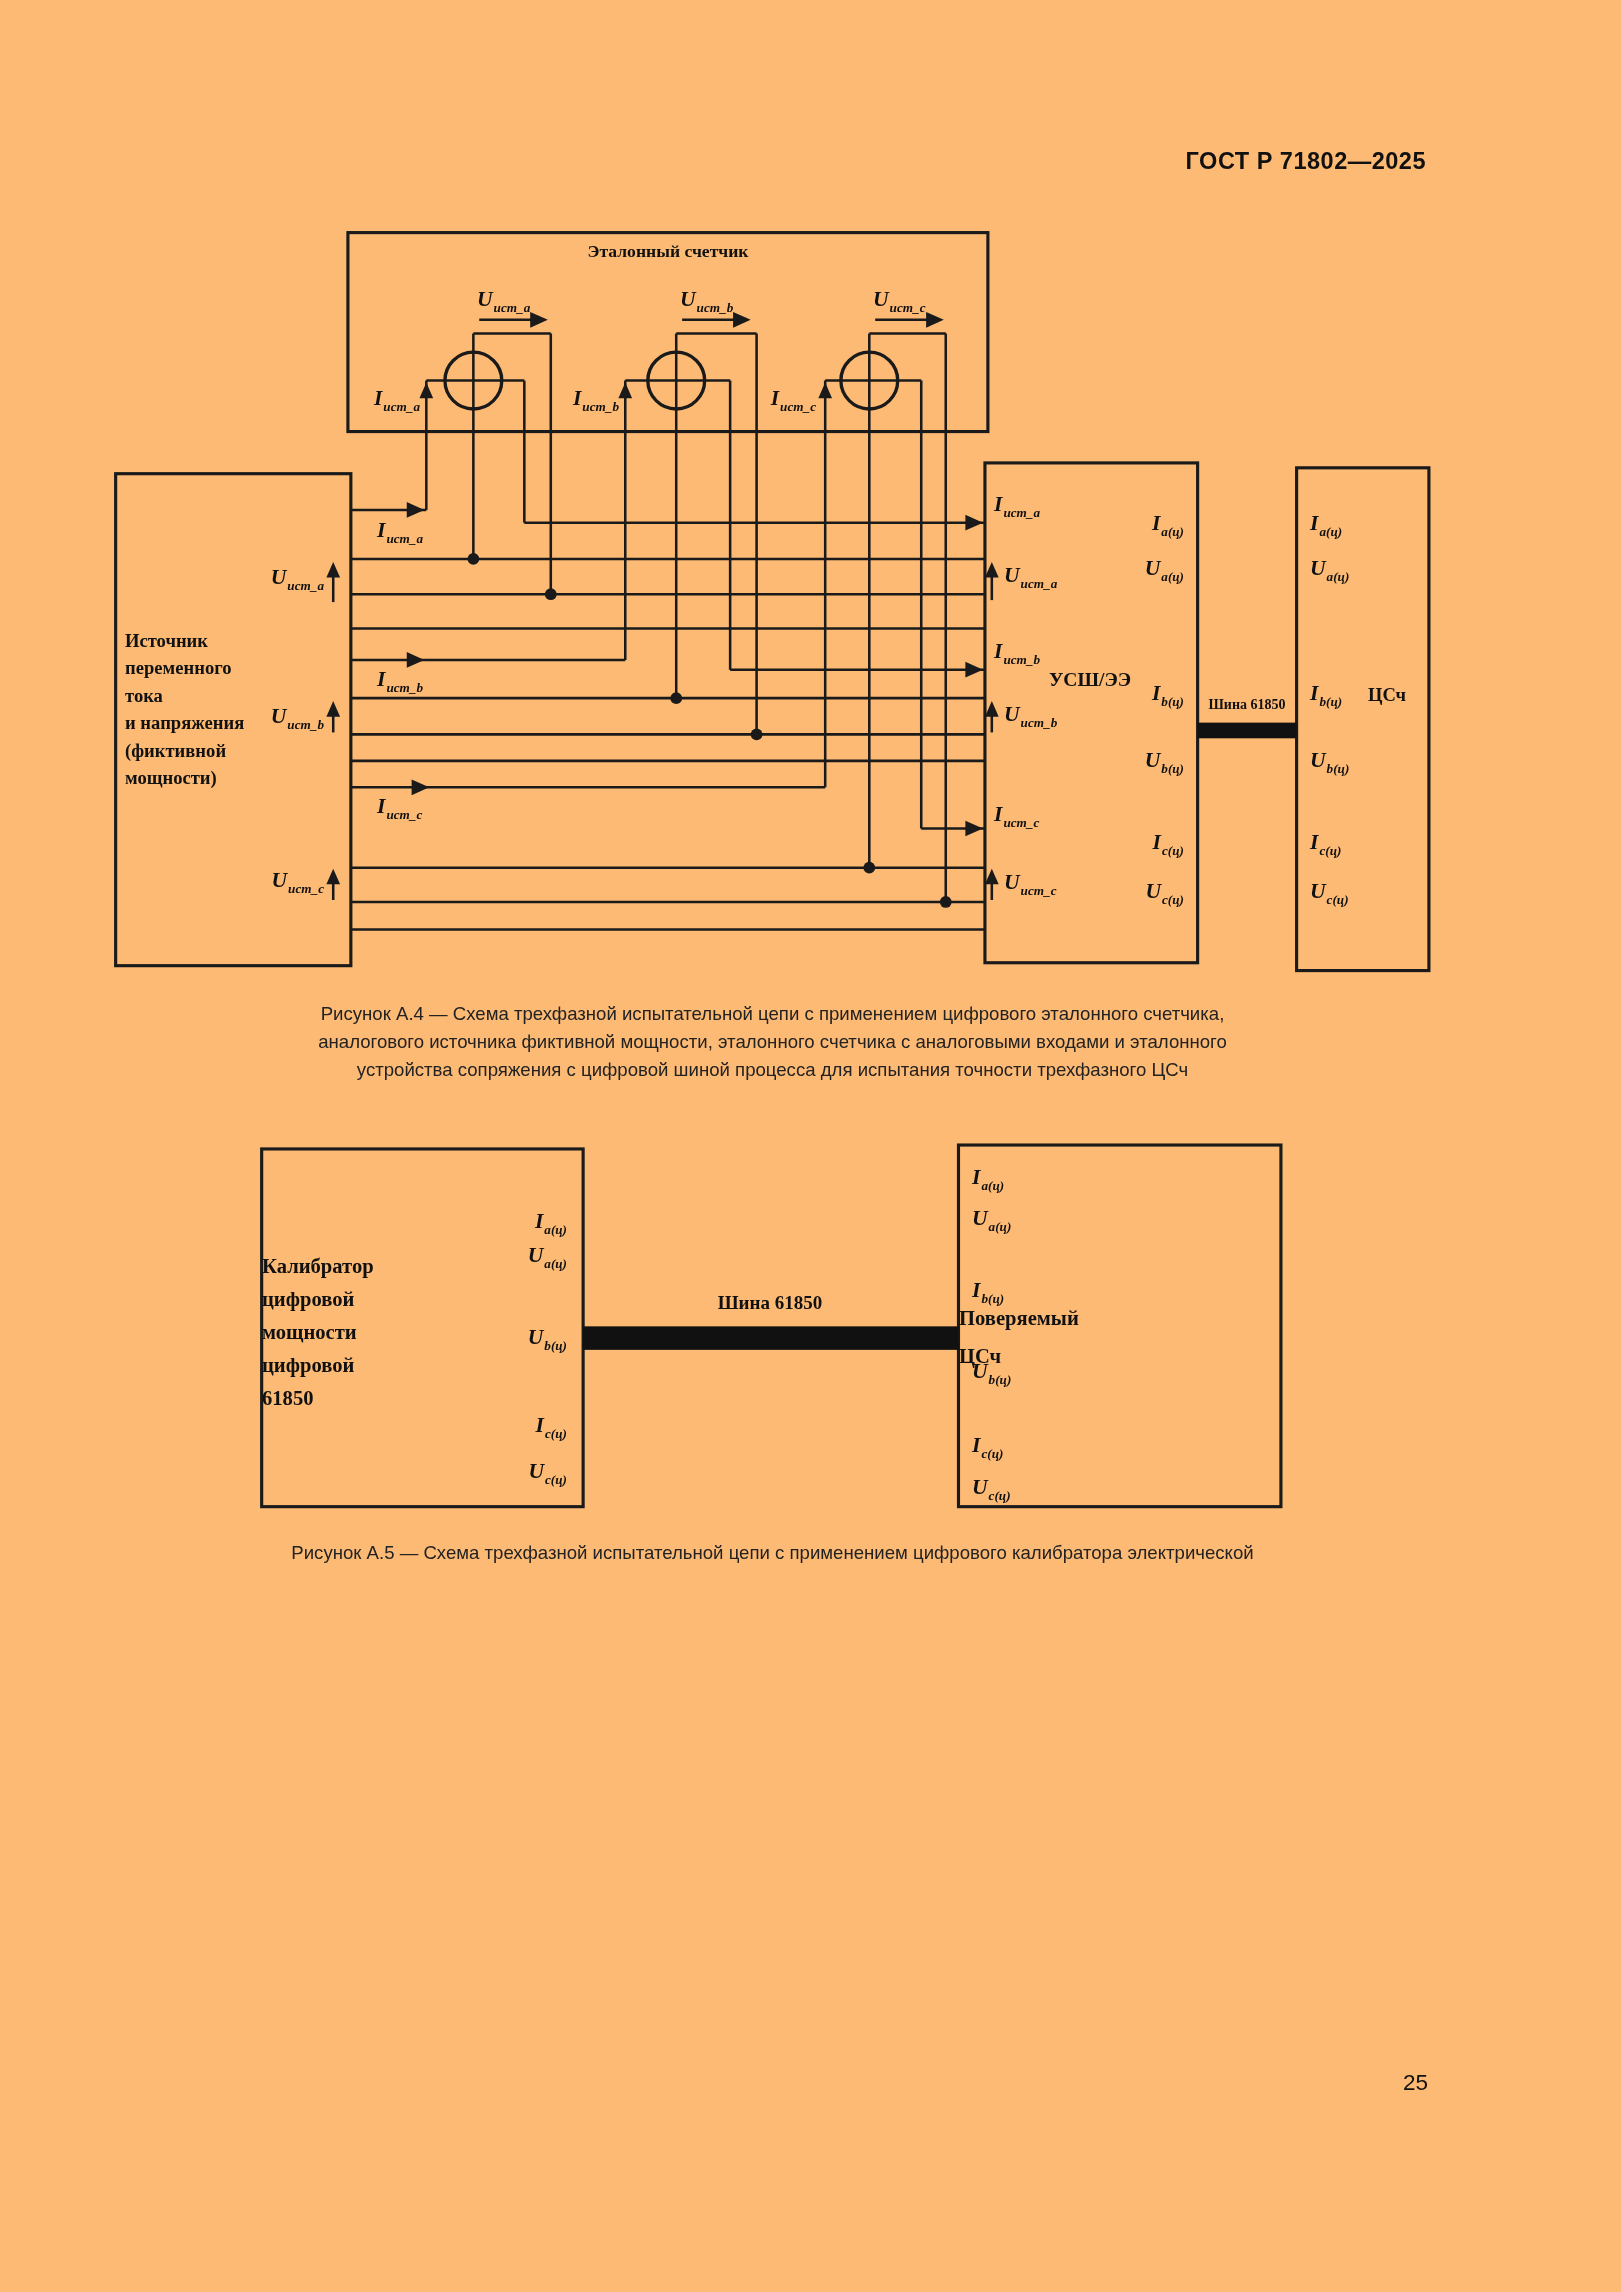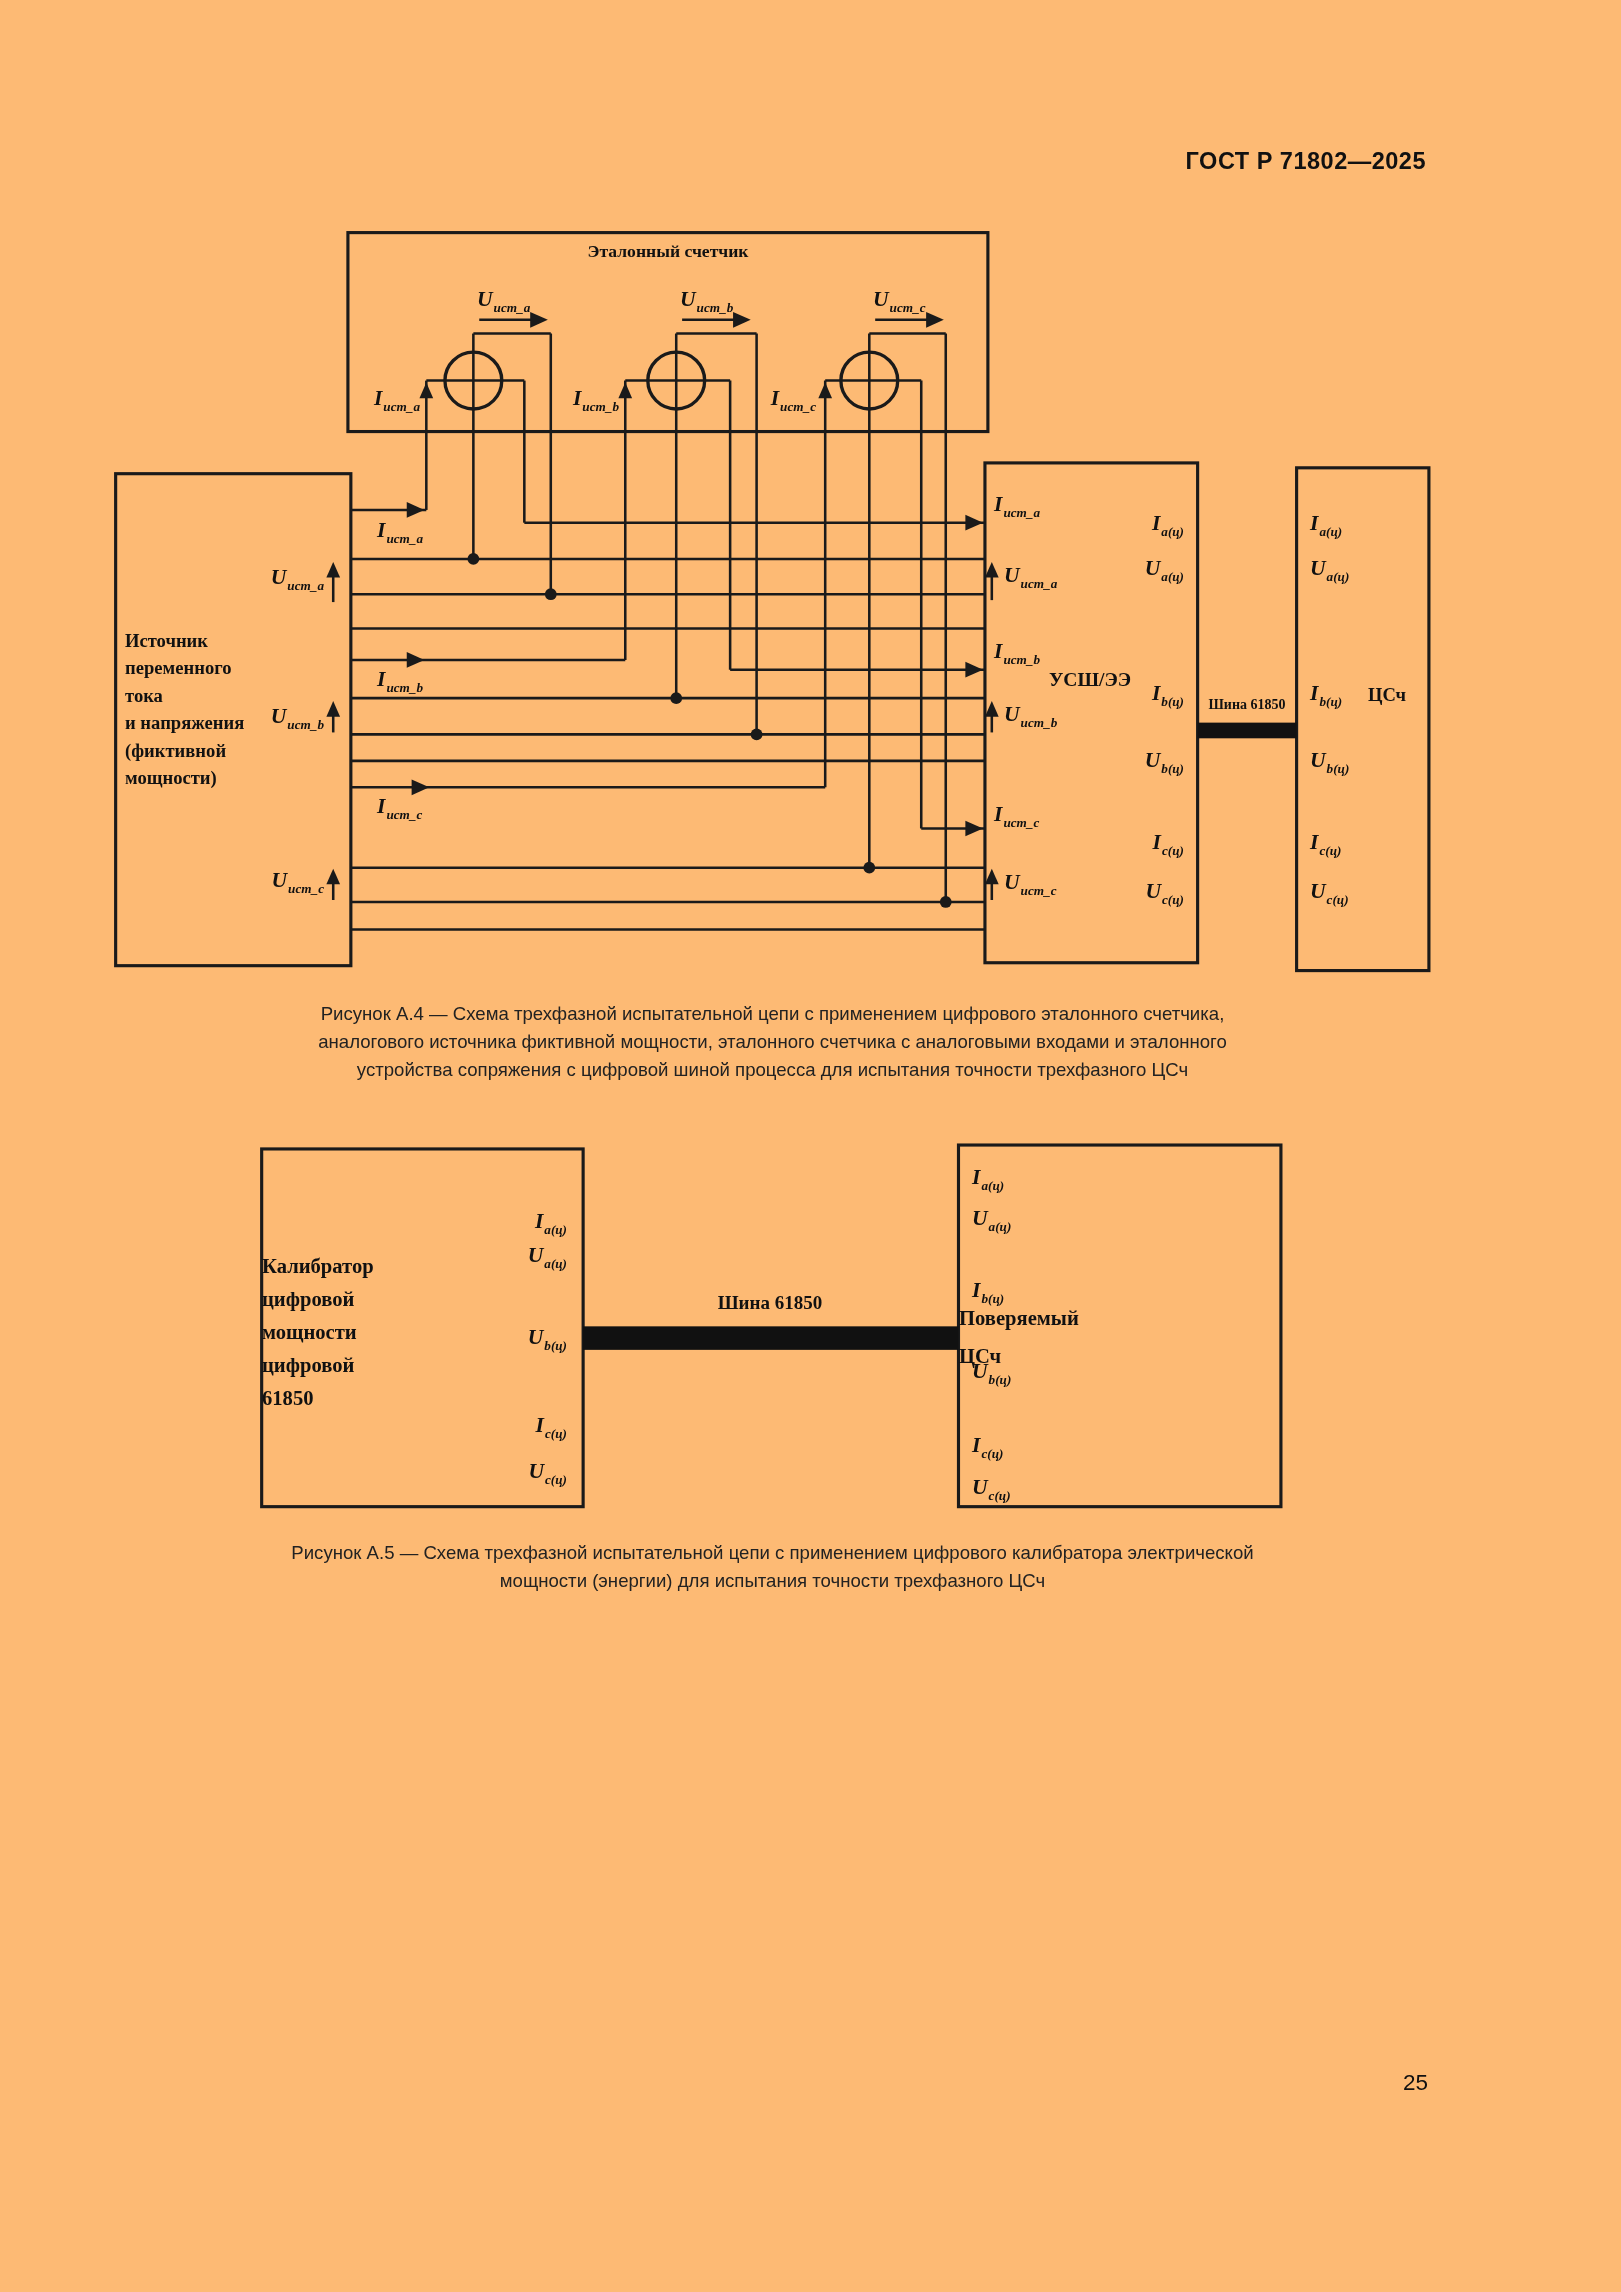--- a/index.html
+++ b/index.html
@@ -225,17 +225,16 @@
 
   <div class="ql" style="left:972px;top:1165px;"><span class="m">I</span><span class="s">a(ц)</span></div>
   <div class="ql" style="left:972px;top:1206px;"><span class="m">U</span><span class="s">a(ц)</span></div>
   <div class="ql" style="left:972px;top:1278px;"><span class="m">I</span><span class="s">b(ц)</span></div>
   <div class="ql" style="left:972px;top:1359px;"><span class="m">U</span><span class="s">b(ц)</span></div>
   <div class="ql" style="left:972px;top:1433px;"><span class="m">I</span><span class="s">c(ц)</span></div>
   <div class="ql" style="left:972px;top:1475px;"><span class="m">U</span><span class="s">c(ц)</span></div>
 
   <div class="cap" style="top:1539px;">
     <div>Рисунок А.5 — Схема трехфазной испытательной цепи с применением цифрового калибратора электрической</div>
-    <div>мощности (энергии) для испытания точности трехфазного ЦСч</div>
   </div>
 
 </div>
 
 
 </body></html>

